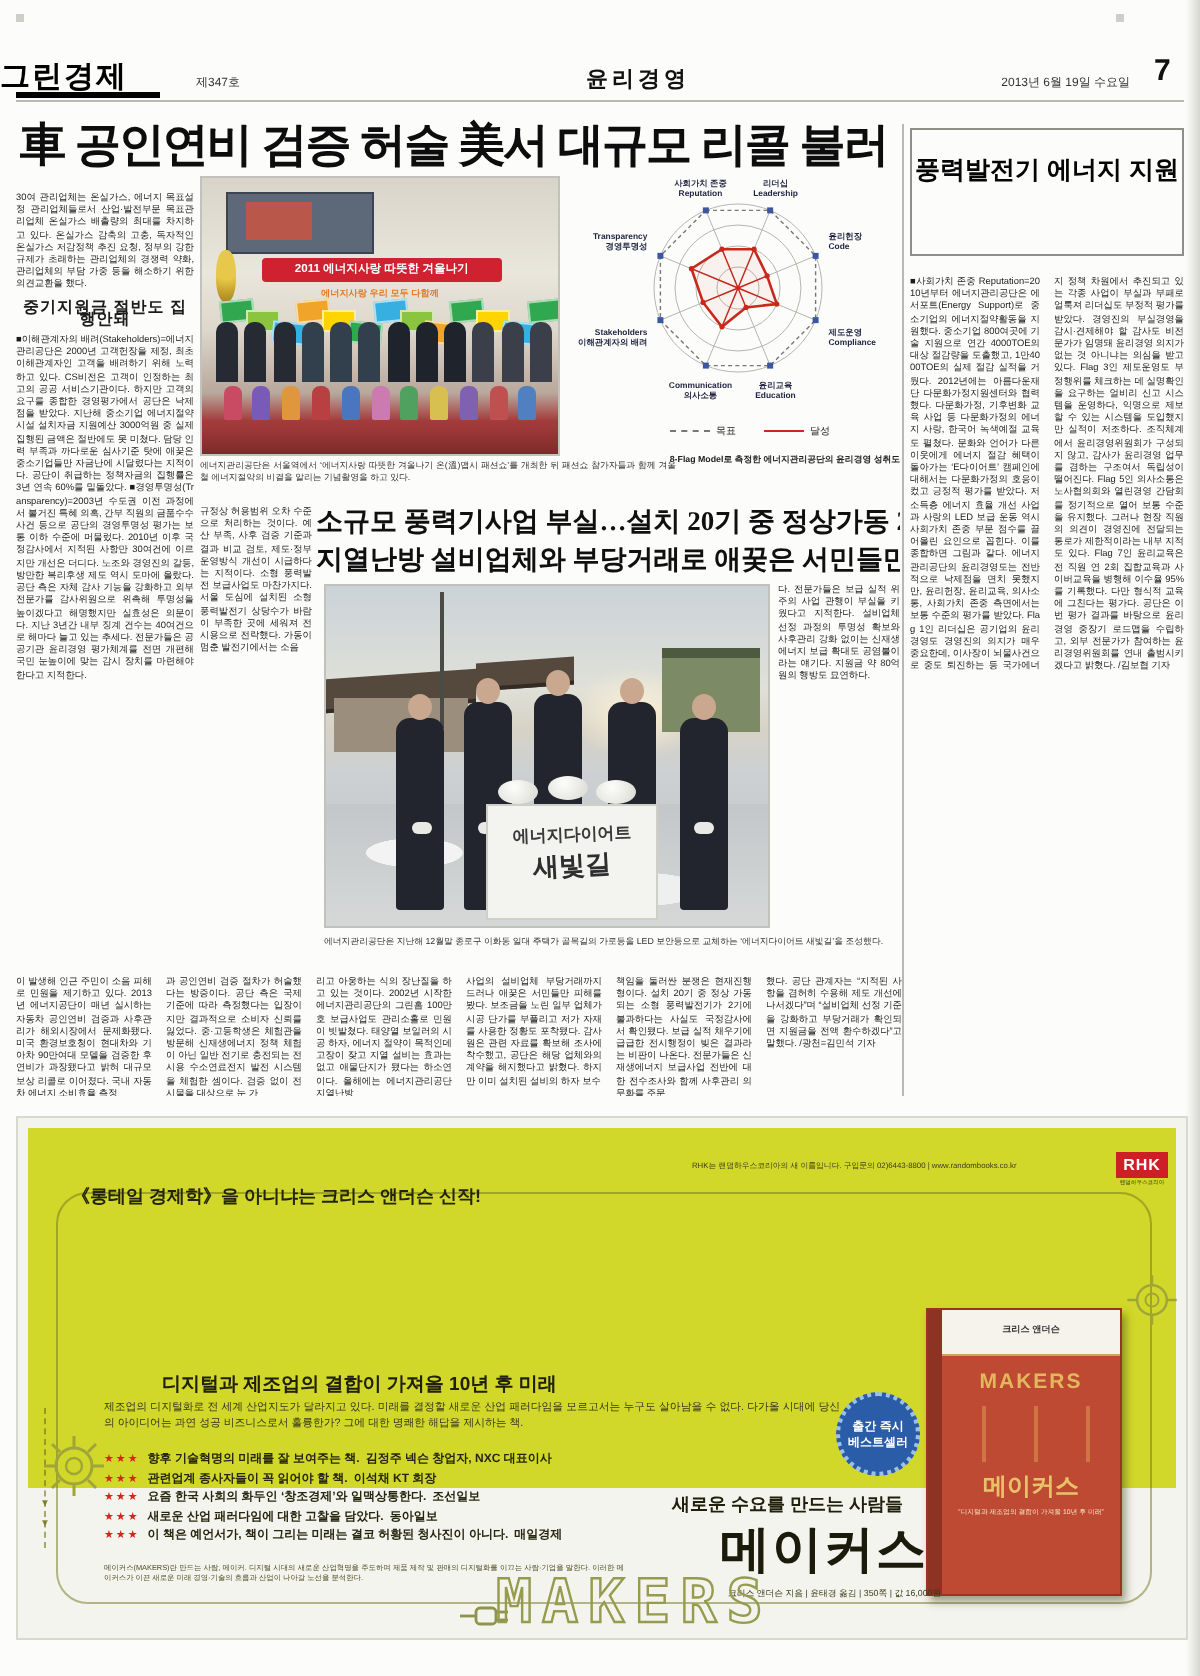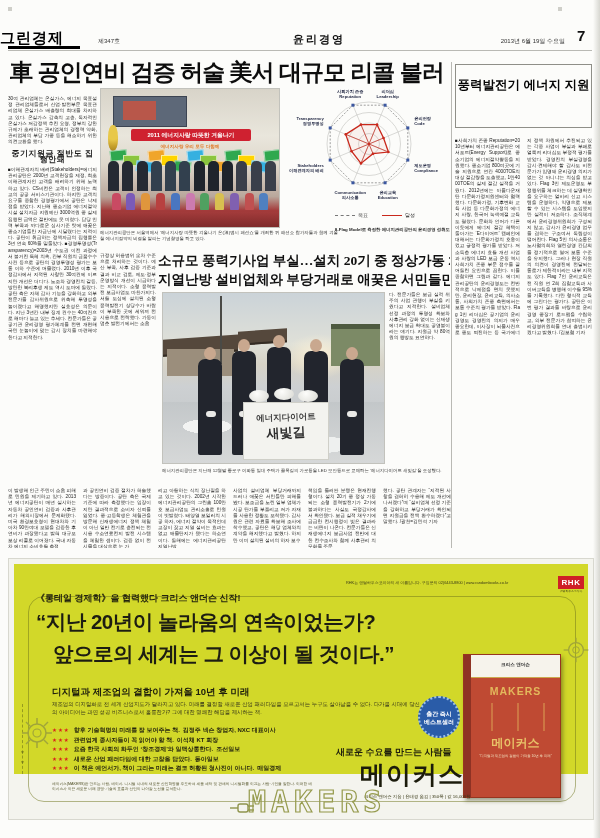--- a/index.html
+++ b/index.html
@@ -58,21 +58,21 @@
   .monument .m2{font-size:13px;font-weight:800;color:#2e2e2e;transform:rotate(-3deg);}
   .mblob{position:absolute;width:20px;height:12px;background:radial-gradient(circle at 40% 30%,#fdfdfb,#d8d8d2);border-radius:50%;}
   
   .ad-frame{border:1px solid #d8d8cf;background:#f4f4ee;}
   .ad-yellow{background:#d2d829;}
   .ad-kicker{font-size:9px;font-weight:800;color:#23230e;white-space:nowrap;}
   .ad-pubnote{font-size:3.9px;color:#3c3c18;white-space:nowrap;}
   .rhk-box{width:26px;height:13px;background:#cf1f26;color:#fff;font-weight:800;font-size:8px;text-align:center;line-height:13px;letter-spacing:0.5px;}
   .rhk-sub{font-size:2.8px;color:#3c3c18;text-align:center;}
   .ad-quote{font-size:20.5px;line-height:32px;font-weight:700;color:#1d1d12;letter-spacing:-0.5px;white-space:nowrap;}
-  .ad-subhead{font-size:9.5px;font-weight:800;color:#20200d;white-space:nowrap;}
+  .ad-subhead{font-size:9.5px;font-weight:800;color:#20200d;white-space:nowrap;margin-left:29px;}
   .ad-body{font-size:5.4px;line-height:7.6px;color:#35351a;text-align:justify;word-break:break-all;}
   .rev{font-size:6px;line-height:9.6px;color:#26260f;white-space:nowrap;overflow:hidden;}
   .rev .stars{color:#d8251c;letter-spacing:1px;margin-right:4px;font-size:5.5px;}
   .rev .rtext{font-weight:700;}
   .rev .rsrc{font-weight:800;margin-left:3px;}
   .ad-footnote{font-size:3.7px;line-height:5.2px;color:#4c4c20;text-align:justify;word-break:break-all;}
   .ad-tagline{font-size:9px;font-weight:800;color:#20200d;white-space:nowrap;}
   .ad-title{font-size:25px;font-weight:800;letter-spacing:1px;color:#1b1b0b;white-space:nowrap;}
   .ad-credits{font-size:4.4px;color:#3a3a18;white-space:nowrap;}
   .circuit{border:1px solid rgba(110,115,25,.5);border-radius:16px;}
@@ -271,21 +271,21 @@
   <div class="col" style="width:68px;height:60px;">했다. 공단 관계자는 “지적된 사항을 겸허히 수용해 제도 개선에 나서겠다”며 “설비업체 선정 기준을 강화하고 부당거래가 확인되면 지원금을 전액 환수하겠다”고 말했다.  /광천=김민석 기자</div>
 </div>
 
 <div class="abs hairline" style="left:451px;top:62px;width:1px;height:486px;"></div>
 <div class="abs" style="left:455px;top:64px;width:137px;height:64px;border:1px solid #8f8f88;box-sizing:border-box;padding-top:11px;">
   <div class="boxhead">풍력발전기 에너지 지원</div>
 </div>
 <div class="abs col" style="left:455px;top:138px;width:137px;height:410px;column-count:2;column-gap:7px;">■사회가치 존중 Reputation=2010년부터 에너지관리공단은 에서포트(Energy Support)로 중소기업의 에너지절약활동을 지원했다. 중소기업 800여곳에 기술 지원으로 연간 4000TOE의 대상 절감량을 도출했고, 1만4000TOE의 실제 절감 실적을 거뒀다. 2012년에는 아름다운재단 다문화가정지원센터와 협력했다. 다문화가정, 기후변화 교육 사업 등 다문화가정의 에너지 사랑, 한국어 녹색예절 교육도 펼쳤다. 문화와 언어가 다른 이웃에게 에너지 절감 혜택이 돌아가는 ‘E다이어트’ 캠페인에 대해서는 다문화가정의 호응이 컸고 긍정적 평가를 받았다. 저소득층 에너지 효율 개선 사업과 사랑의 LED 보급 운동 역시 사회가치 존중 부문 점수를 끌어올린 요인으로 꼽힌다. 이를 종합하면 그림과 같다. 에너지관리공단의 윤리경영도는 전반적으로 낙제점을 면치 못했지만, 윤리헌장, 윤리교육, 의사소통, 사회가치 존중 측면에서는 보통 수준의 평가를 받았다. Flag 1인 리더십은 공기업의 윤리경영도 경영진의 의지가 매우 중요한데, 이사장이 뇌물사건으로 중도 퇴진하는 등 국가에너지 정책 차원에서 추진되고 있는 각종 사업이 부실과 부패로 얼룩져 리더십도 부정적 평가를 받았다. 경영진의 부실경영을 감시·견제해야 할 감사도 비전문가가 임명돼 윤리경영 의지가 없는 것 아니냐는 의심을 받고 있다. Flag 3인 제도운영도 부정행위를 체크하는 데 실명확인을 요구하는 얼비리 신고 시스템을 운영하다, 익명으로 제보할 수 있는 시스템을 도입했지만 실적이 저조하다. 조직체계에서 윤리경영위원회가 구성되지 않고, 감사가 윤리경영 업무를 겸하는 구조여서 독립성이 떨어진다. Flag 5인 의사소통은 노사협의회와 열린경영 간담회를 정기적으로 열어 보통 수준을 유지했다. 그러나 현장 직원의 의견이 경영진에 전달되는 통로가 제한적이라는 내부 지적도 있다. Flag 7인 윤리교육은 전 직원 연 2회 집합교육과 사이버교육을 병행해 이수율 95%를 기록했다. 다만 형식적 교육에 그친다는 평가다. 공단은 이번 평가 결과를 바탕으로 윤리경영 중장기 로드맵을 수립하고, 외부 전문가가 참여하는 윤리경영위원회를 연내 출범시키겠다고 밝혔다.  /김보협 기자</div>
 
 <div class="abs ad-frame" style="left:8px;top:558px;width:584px;height:260px;">
-  <div class="abs ad-yellow" style="left:5px;top:5px;width:574px;height:210px;">
+  <div class="abs ad-yellow" style="left:5px;top:5px;width:574px;height:180px;">
     <div class="abs circuit" style="left:14px;top:32px;width:546px;height:204px;"></div>
     <div class="abs dashline" style="left:8px;top:140px;height:70px;"></div>
     <div class="abs arrow" style="left:6px;top:186px;">▼</div>
     <div class="abs arrow" style="left:6px;top:196px;">▼</div>
 
     <svg class="abs" style="left:6px;top:152px;" width="34" height="34" viewBox="0 0 34 34">
       <circle class="gear" cx="17" cy="17" r="9" stroke-width="1.5"></circle>
       <circle class="gear" cx="17" cy="17" r="4" stroke-width="1.2"></circle>
       <g class="gear" stroke-width="1.5">
         <line x1="17" y1="2" x2="17" y2="8"></line>
@@ -308,25 +308,21 @@
           <line x1="26" y1="17" x2="32" y2="17"></line>
       </g>
     </svg>
 
     <div class="abs ad-pubnote" style="left:332px;top:16px;">RHK는 랜덤하우스코리아의 새 이름입니다.  구입문의 02)6443-8800 | www.randombooks.co.kr</div>
     <div class="abs" style="left:544px;top:12px;">
       <div class="rhk-box">RHK</div>
       <div class="rhk-sub">랜덤하우스코리아</div>
     </div>
 
-    <div class="abs ad-kicker" style="left:22px;top:28px;">《롱테일 경제학》을 협력했다 크리스 앤더슨 신작!</div>
-    <div class="abs ad-quote" style="left:22px;top:42px;">
-      <div>“지난 20년이 놀라움의 연속이었는가?</div>
-      <div style="padding-left:17px;">앞으로의 세계는 그 이상이 될 것이다.”</div>
-    </div>
+    <div class="abs ad-kicker" style="left:22px;top:28px;">《롱테일 경제학》을 아니냐는 크리스 앤더슨 신작!</div>
 
     <div class="abs ad-subhead" style="left:38px;top:122px;">디지털과 제조업의 결합이 가져올 10년 후 미래</div>
     <div class="abs ad-body" style="left:38px;top:137px;width:368px;height:18px;overflow:hidden;">제조업의 디지털화로 전 세계 산업지도가 달라지고 있다. 미래를 결정할 새로운 산업 패러다임을 모르고서는 누구도 살아남을 수 없다. 다가올 시대에 당신의 아이디어는 과연 성공 비즈니스로서 훌륭한가? 그에 대한 명쾌한 해답을 제시하는 책.</div>
 
     <div class="abs" style="left:38px;top:162px;width:360px;">
         <div class="rev"><span class="stars">★★★</span><span class="rtext">향후 기술혁명의 미래를 잘 보여주는 책.</span><span class="rsrc">김정주 넥슨 창업자, NXC 대표이사</span></div>
         <div class="rev"><span class="stars">★★★</span><span class="rtext">관련업계 종사자들이 꼭 읽어야 할 책.</span><span class="rsrc">이석채 KT 회장</span></div>
         <div class="rev"><span class="stars">★★★</span><span class="rtext">요즘 한국 사회의 화두인 ‘창조경제’와 일맥상통한다.</span><span class="rsrc">조선일보</span></div>
         <div class="rev"><span class="stars">★★★</span><span class="rtext">새로운 산업 패러다임에 대한 고찰을 담았다.</span><span class="rsrc">동아일보</span></div>
         <div class="rev"><span class="stars">★★★</span><span class="rtext">이 책은 예언서가, 책이 그리는 미래는 결코 허황된 청사진이 아니다.</span><span class="rsrc">매일경제</span></div>

